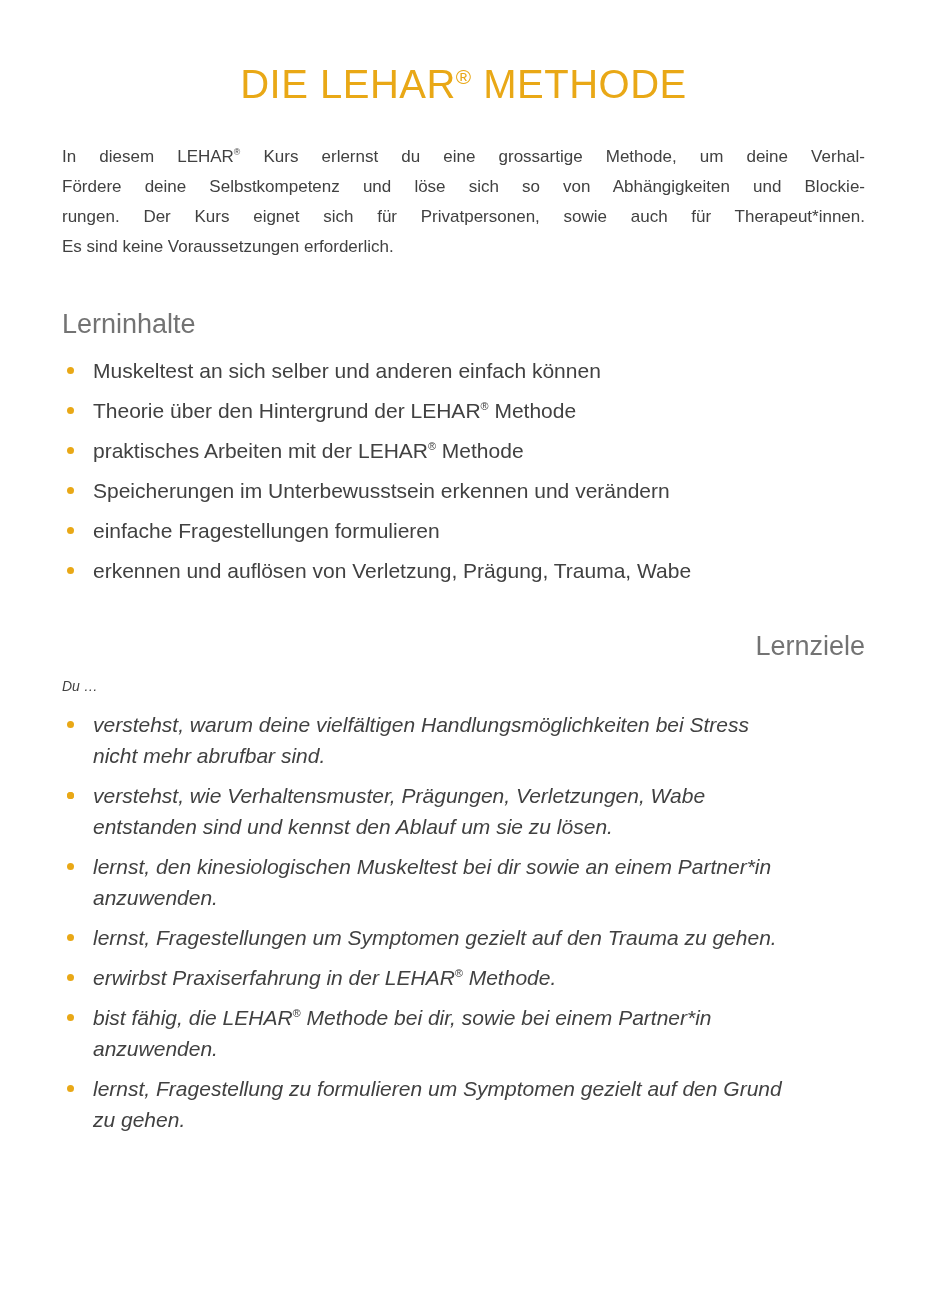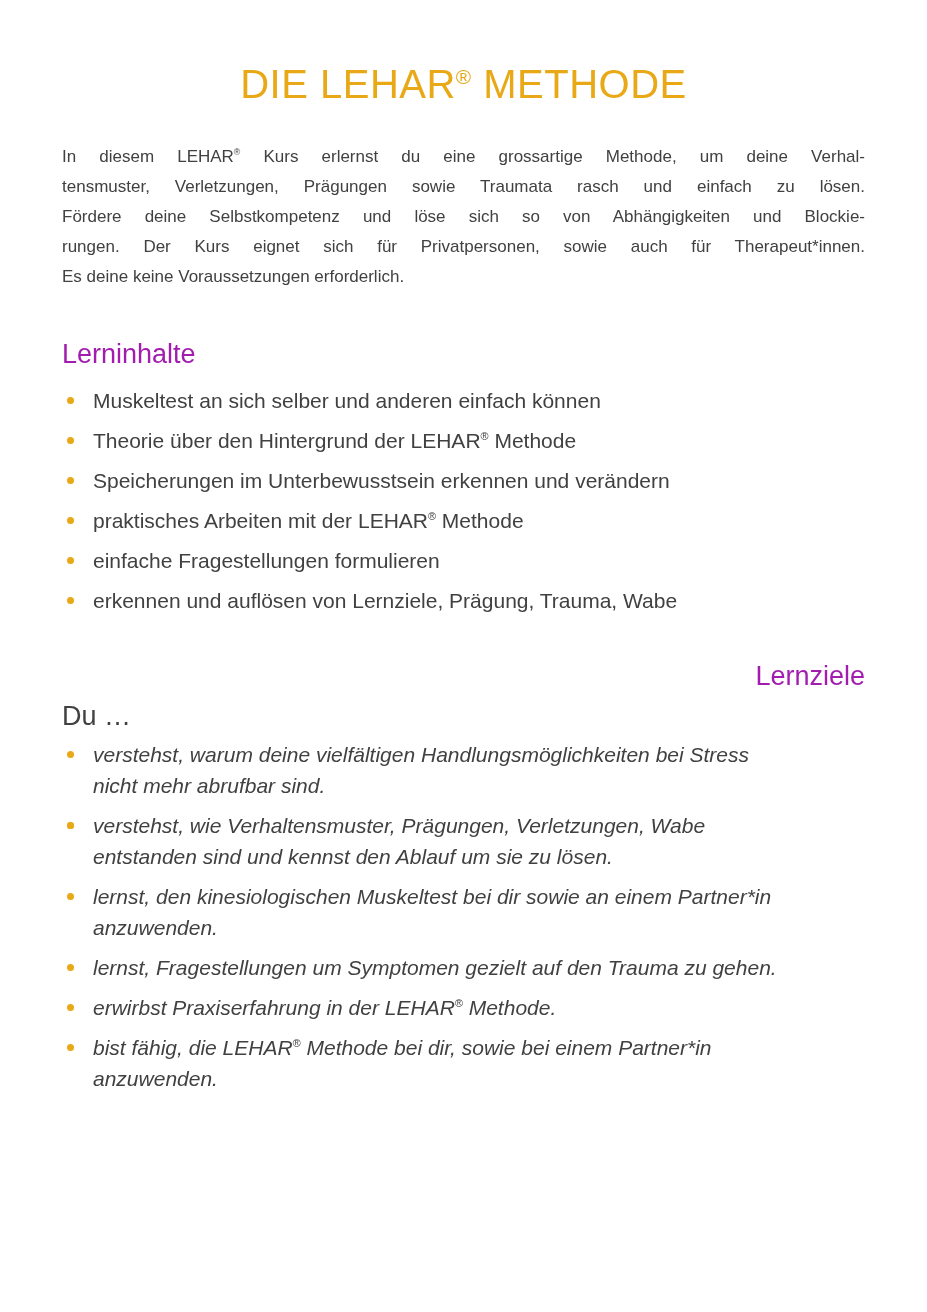--- a/index.html
+++ b/index.html
@@ -35,21 +35,21 @@
   }
   .intro-line {
     text-align: justify;
     text-align-last: justify;
   }
   .intro-line:last-child {
     text-align-last: left;
   }
   h2.section-heading {
     margin: 46px 0 0 0;
-    color: #a21caf;
+    color: #737373;
     font-size: 27px;
     line-height: 33px;
     font-weight: 400;
   }
   ul.bullet-list {
     list-style: none;
     margin: 14px 0 0 0;
     padding: 0;
   }
   ul.bullet-list.tight {
@@ -67,22 +67,23 @@
     position: absolute;
     left: 5px;
     top: 12px;
     width: 7px;
     height: 7px;
     border-radius: 50%;
     background: #E9A816;
   }
   .lead {
     margin: 8px 0 0 0;
-    font-size: 27px;
+    font-size: 14px;
     line-height: 30px;
+    font-style: italic;
   }
   sup.reg {
     font-size: 52%;
     vertical-align: super;
     line-height: 0;
   }
   .section-lernziele h2.section-heading {
     margin-top: 44px;
     text-align: right;
   }
@@ -90,53 +91,52 @@
 </head>
 <body>
 
 <div class="page">
 
   <h1 class="title">DIE LEHAR<sup class="reg">®</sup> METHODE</h1>
 
   <div class="intro">
 
   <div class="intro-line">In diesem LEHAR<sup class="reg">®</sup> Kurs erlernst du eine grossartige Methode, um deine Verhal-</div>
-      <div class="intro-line">tensmuster, Verletzungen, Prägungen sowie Traumata rasch und einfach zu lösen.</div>
       <div class="intro-line">Fördere deine Selbstkompetenz und löse sich so von Abhängigkeiten und Blockie-</div>
       <div class="intro-line">rungen. Der Kurs eignet sich für Privatpersonen, sowie auch für Therapeut*innen.</div>
-      <div class="intro-line">Es deine keine Voraussetzungen erforderlich.</div>
+      <div class="intro-line">Es sind keine Voraussetzungen erforderlich.</div>
     </div>
 
   <section class="section-lerninhalte">
     <h2 class="section-heading">Lerninhalte</h2>
     <ul class="bullet-list">
 
     <li class="bullet-item">
           <span class="bullet-dot"></span>
           <span class="item-text">Muskeltest an sich selber und anderen einfach können</span>
         </li>
         <li class="bullet-item">
           <span class="bullet-dot"></span>
           <span class="item-text">Theorie über den Hintergrund der LEHAR<sup class="reg">®</sup> Methode</span>
         </li>
         <li class="bullet-item">
           <span class="bullet-dot"></span>
-          <span class="item-text">Speicherungen im Unterbewusstsein erkennen und verändern</span>
+          <span class="item-text">praktisches Arbeiten mit der LEHAR<sup class="reg">®</sup> Methode</span>
         </li>
         <li class="bullet-item">
           <span class="bullet-dot"></span>
-          <span class="item-text">praktisches Arbeiten mit der LEHAR<sup class="reg">®</sup> Methode</span>
+          <span class="item-text">Speicherungen im Unterbewusstsein erkennen und verändern</span>
         </li>
         <li class="bullet-item">
           <span class="bullet-dot"></span>
           <span class="item-text">einfache Fragestellungen formulieren</span>
         </li>
         <li class="bullet-item">
           <span class="bullet-dot"></span>
-          <span class="item-text">erkennen und auflösen von Lernziele, Prägung, Trauma, Wabe</span>
+          <span class="item-text">erkennen und auflösen von Verletzung, Prägung, Trauma, Wabe</span>
         </li>
       </ul>
   </section>
 
   <section class="section-lernziele">
     <h2 class="section-heading">Lernziele</h2>
     <p class="lead">Du …</p>
     <ul class="bullet-list tight">
 
     <li class="bullet-item">
@@ -159,16 +159,20 @@
           <span class="item-text">lernst, Fragestellungen um Symptomen gezielt auf den Trauma zu gehen.</span>
         </li>
         <li class="bullet-item">
           <span class="bullet-dot"></span>
           <span class="item-text">erwirbst Praxiserfahrung in der LEHAR<sup class="reg">®</sup> Methode.</span>
         </li>
         <li class="bullet-item">
           <span class="bullet-dot"></span>
           <span class="item-text">bist fähig, die LEHAR<sup class="reg">®</sup> Methode bei dir, sowie bei einem Partner*in<br>anzuwenden.</span>
         </li>
+        <li class="bullet-item">
+          <span class="bullet-dot"></span>
+          <span class="item-text">lernst, Fragestellung zu formulieren um Symptomen gezielt auf den Grund<br>zu gehen.</span>
+        </li>
       </ul>
   </section>
 
 </div>
 
 </body></html>

